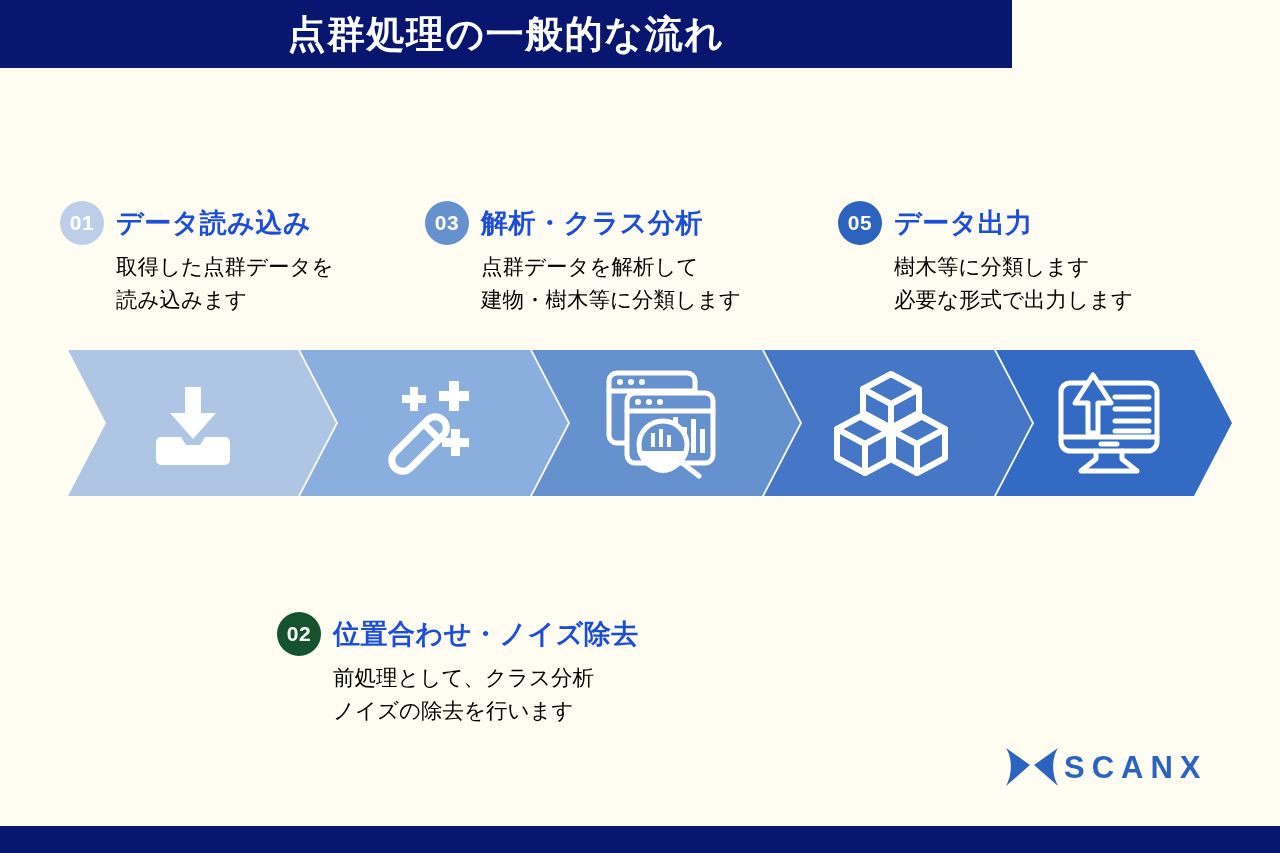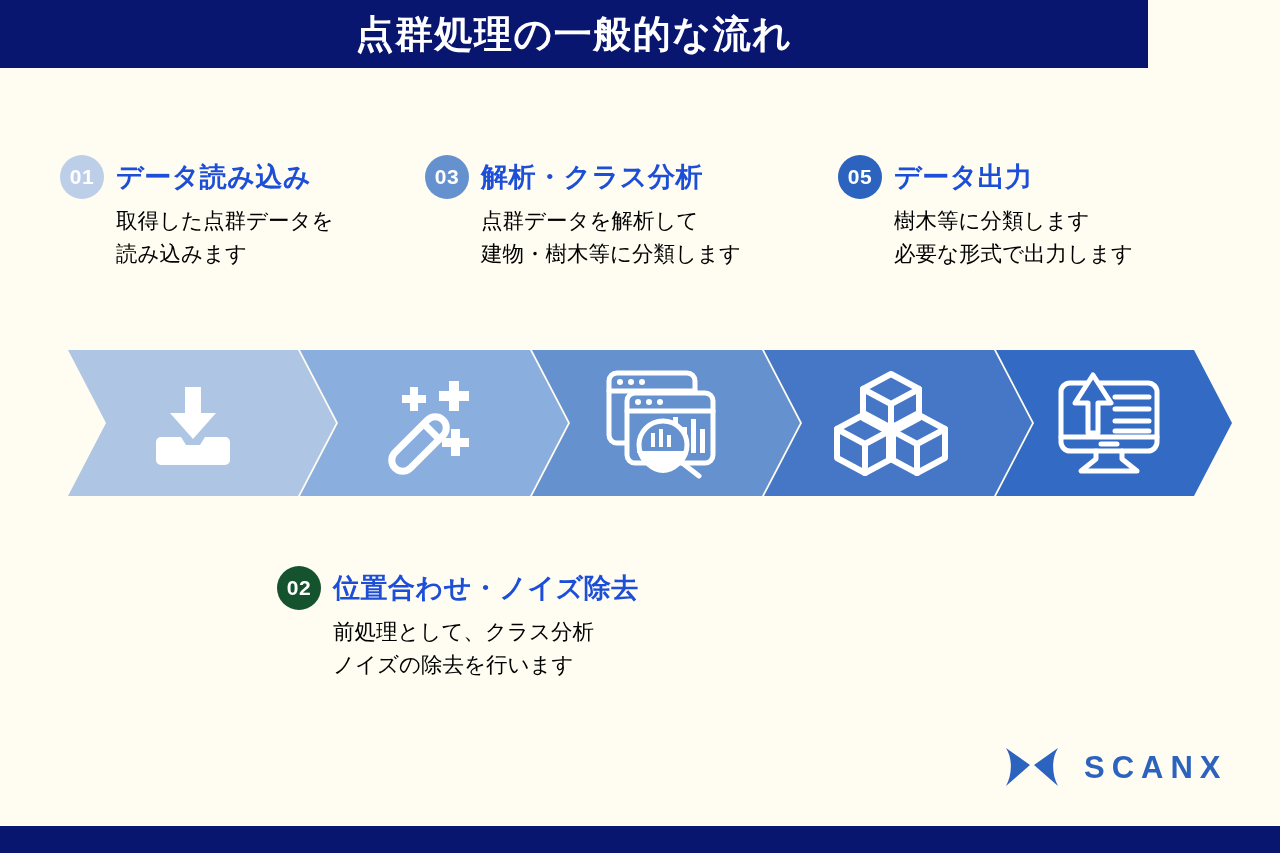--- a/index.html
+++ b/index.html
@@ -17,21 +17,21 @@
     height: 853px;
     background: #fffdf2;
     overflow: hidden;
   }
 
   
   .header-bar {
     position: absolute;
     left: 0;
     top: 0;
-    width: 1148px;
+    width: 1012px;
     height: 68px;
     background: #091670;
     display: flex;
     align-items: center;
     justify-content: center;
   }
   .header-title {
     color: #ffffff;
     font-size: 38px;
     font-weight: bold;
@@ -46,20 +46,21 @@
     left: 0;
     bottom: 0;
     width: 1280px;
     height: 27px;
     background: #091670;
   }
 
   
   .step-block {
     position: absolute;
+    margin-top: 46px;
   }
   .step-head {
     display: flex;
     align-items: center;
     gap: 12px;
     margin-bottom: 6px;
   }
   .step-badge {
     width: 44px;
     height: 44px;
@@ -125,21 +126,21 @@
   }
   .chev-icon svg { display: block; }
 
   
   .logo {
     position: absolute;
     left: 1004px;
     top: 745px;
     display: flex;
     align-items: center;
-    gap: 24px;
+    gap: 4px;
     text-align: center;
   }
   .logo-mark { display: block; }
   .logo-text {
     color: #2c63be;
     font-size: 31px;
     font-weight: bold;
     letter-spacing: 7px;
     line-height: 1;
   }

